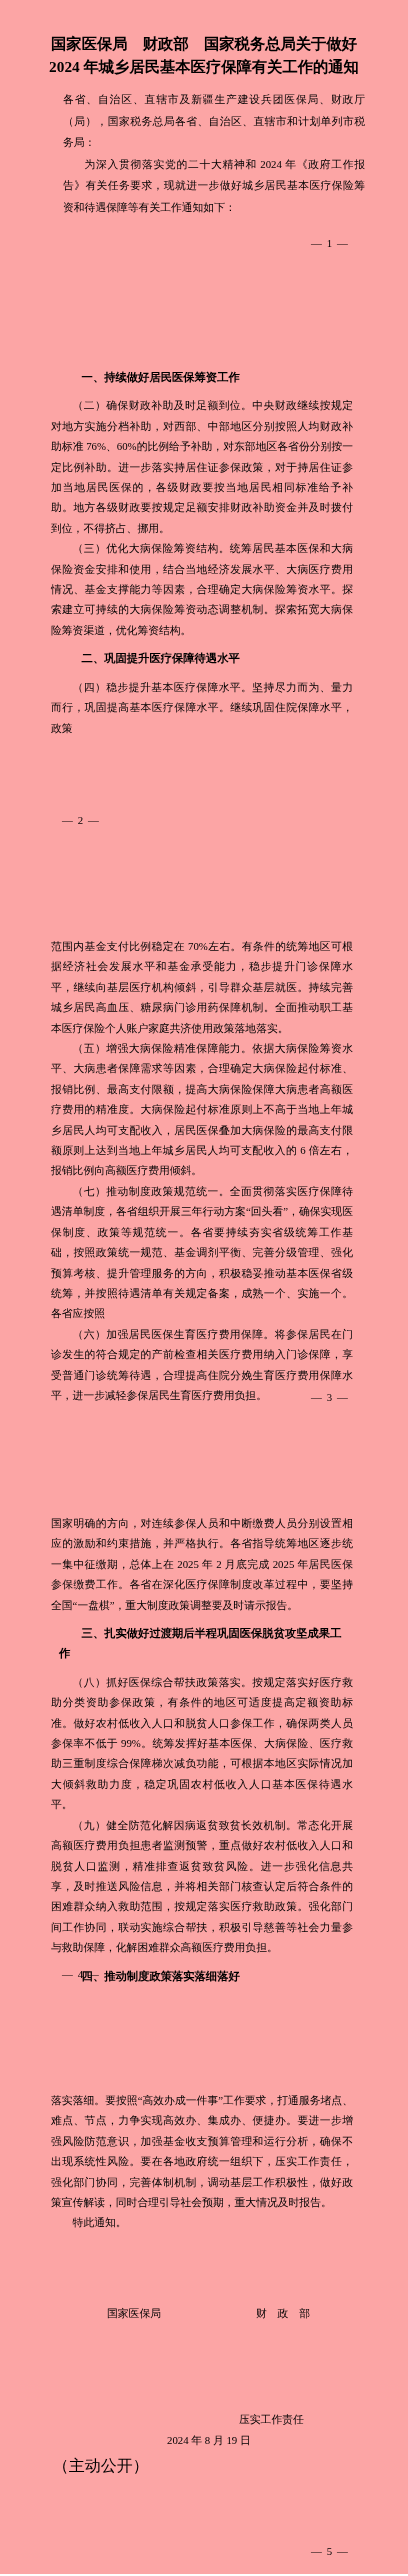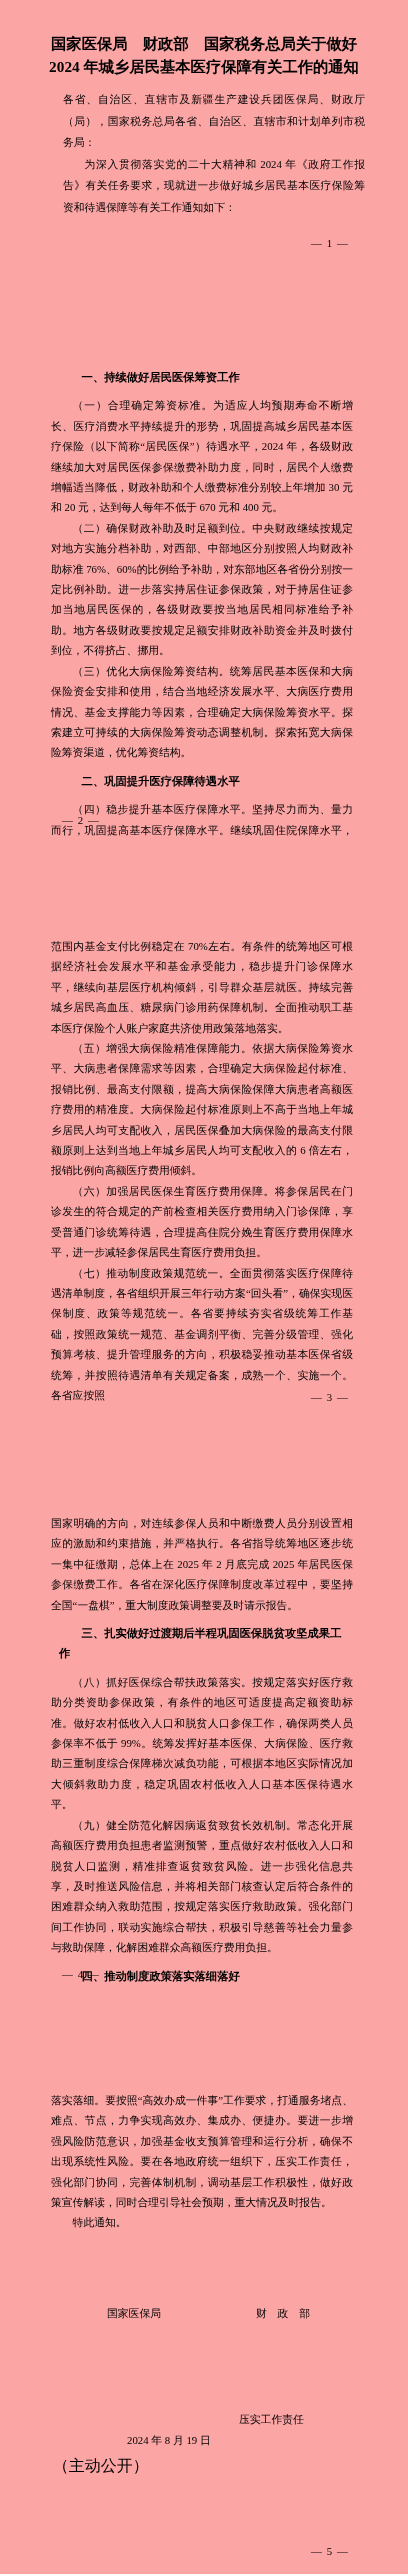--- a/index.html
+++ b/index.html
@@ -27,55 +27,54 @@
 
   .page-num{position:absolute;bottom:17px;font-size:10.8px;line-height:11.3px;
     letter-spacing:1.1px;white-space:nowrap;}
   .pn-right{right:59px;}
   .pn-left{left:62px;}
 
   .sig-row{position:relative;height:20.4px;margin-top:70px;font-size:10.8px;line-height:20.4px;text-decoration:underline;}
   .sig-left{position:absolute;left:56px;white-space:nowrap;}
   .sig-right{position:absolute;left:205px;white-space:nowrap;}
   p.signer-single{margin:86px 0 0 188px;font-size:10.8px;line-height:20.4px;}
-  p.date-line{margin:0 0 0 76px;font-size:10.8px;line-height:20.4px;}
+  p.date-line{margin:0 0 0 116px;font-size:10.8px;line-height:20.4px;}
   p.disclosure{margin:5.7px 0 0 1.7px;font-size:16px;line-height:20.4px;}
 </style>
 </head>
 <body>
 
 <main id="doc">
     <section class="page first">
       <header class="doc-title">
         <div>国家医保局　财政部　国家税务总局关于做好</div>
         <div>2024 年城乡居民基本医疗保障有关工作的通知</div>
       </header>
       <div class="content">
         <p class="para">各省、自治区、直辖市及新疆生产建设兵团医保局、财政厅（局），国家税务总局各省、自治区、直辖市和计划单列市税务局：</p>
         <p class="para indent">为深入贯彻落实党的二十大精神和 2024 年《政府工作报告》有关任务要求，现就进一步做好城乡居民基本医疗保险筹资和待遇保障等有关工作通知如下：</p>
       </div>
       <span class="page-num pn-right">— 1 —</span>
     </section>
     <section class="page full">
       <div class="content">
         <h2 class="heading">一、持续做好居民医保筹资工作</h2>
-        <p class="para indent">（一）合理确定筹资标准。为适应人均预期寿命不断增长、医疗消费水平持续提升的形势，巩固提高城乡居民基本医疗保险（以下简称“居民医保”）待遇水平，2024 年，各级财政继续加大对居民医保参保缴费补助力度，同时，居民个人缴费增幅适当降低，财政补助和个人缴费标准分别较上年增加 30 元和 20 元，达到每人每年不低于 670 元和 400 元。</p>
         <p class="para indent">（二）确保财政补助及时足额到位。中央财政继续按规定对地方实施分档补助，对西部、中部地区分别按照人均财政补助标准 76%、60%的比例给予补助，对东部地区各省份分别按一定比例补助。进一步落实持居住证参保政策，对于持居住证参加当地居民医保的，各级财政要按当地居民相同标准给予补助。地方各级财政要按规定足额安排财政补助资金并及时拨付到位，不得挤占、挪用。</p>
         <p class="para indent">（三）优化大病保险筹资结构。统筹居民基本医保和大病保险资金安排和使用，结合当地经济发展水平、大病医疗费用情况、基金支撑能力等因素，合理确定大病保险筹资水平。探索建立可持续的大病保险筹资动态调整机制。探索拓宽大病保险筹资渠道，优化筹资结构。</p>
         <h2 class="heading">二、巩固提升医疗保障待遇水平</h2>
         <p class="para indent">（四）稳步提升基本医疗保障水平。坚持尽力而为、量力而行，巩固提高基本医疗保障水平。继续巩固住院保障水平，政策</p>
       </div>
       <span class="page-num pn-left">— 2 —</span>
     </section>
     <section class="page full">
       <div class="content">
         <p class="para">范围内基金支付比例稳定在 70%左右。有条件的统筹地区可根据经济社会发展水平和基金承受能力，稳步提升门诊保障水平，继续向基层医疗机构倾斜，引导群众基层就医。持续完善城乡居民高血压、糖尿病门诊用药保障机制。全面推动职工基本医疗保险个人账户家庭共济使用政策落地落实。</p>
         <p class="para indent">（五）增强大病保险精准保障能力。依据大病保险筹资水平、大病患者保障需求等因素，合理确定大病保险起付标准、报销比例、最高支付限额，提高大病保险保障大病患者高额医疗费用的精准度。大病保险起付标准原则上不高于当地上年城乡居民人均可支配收入，居民医保叠加大病保险的最高支付限额原则上达到当地上年城乡居民人均可支配收入的 6 倍左右，报销比例向高额医疗费用倾斜。</p>
+        <p class="para indent">（七）推动制度政策规范统一。全面贯彻落实医疗保障待遇清单制度，各省组织开展三年行动方案“回头看”，确保实现医保制度、政策等规范统一。各省要持续夯实省级统筹工作基础，按照政策统一规范、基金调剂平衡、完善分级管理、强化预算考核、提升管理服务的方向，积极稳妥推动基本医保省级统筹，并按照待遇清单有关规定备案，成熟一个、实施一个。各省应按照</p>
         <p class="para indent">（六）加强居民医保生育医疗费用保障。将参保居民在门诊发生的符合规定的产前检查相关医疗费用纳入门诊保障，享受普通门诊统筹待遇，合理提高住院分娩生育医疗费用保障水平，进一步减轻参保居民生育医疗费用负担。</p>
-        <p class="para indent">（七）推动制度政策规范统一。全面贯彻落实医疗保障待遇清单制度，各省组织开展三年行动方案“回头看”，确保实现医保制度、政策等规范统一。各省要持续夯实省级统筹工作基础，按照政策统一规范、基金调剂平衡、完善分级管理、强化预算考核、提升管理服务的方向，积极稳妥推动基本医保省级统筹，并按照待遇清单有关规定备案，成熟一个、实施一个。各省应按照</p>
       </div>
       <span class="page-num pn-right">— 3 —</span>
     </section>
     <section class="page full">
       <div class="content">
         <p class="para">国家明确的方向，对连续参保人员和中断缴费人员分别设置相应的激励和约束措施，并严格执行。各省指导统筹地区逐步统一集中征缴期，总体上在 2025 年 2 月底完成 2025 年居民医保参保缴费工作。各省在深化医疗保障制度改革过程中，要坚持全国“一盘棋”，重大制度政策调整要及时请示报告。</p>
         <h2 class="heading">三、扎实做好过渡期后半程巩固医保脱贫攻坚成果工作</h2>
         <p class="para indent">（八）抓好医保综合帮扶政策落实。按规定落实好医疗救助分类资助参保政策，有条件的地区可适度提高定额资助标准。做好农村低收入人口和脱贫人口参保工作，确保两类人员参保率不低于 99%。统筹发挥好基本医保、大病保险、医疗救助三重制度综合保障梯次减负功能，可根据本地区实际情况加大倾斜救助力度，稳定巩固农村低收入人口基本医保待遇水平。</p>
         <p class="para indent">（九）健全防范化解因病返贫致贫长效机制。常态化开展高额医疗费用负担患者监测预警，重点做好农村低收入人口和脱贫人口监测，精准排查返贫致贫风险。进一步强化信息共享，及时推送风险信息，并将相关部门核查认定后符合条件的困难群众纳入救助范围，按规定落实医疗救助政策。强化部门间工作协同，联动实施综合帮扶，积极引导慈善等社会力量参与救助保障，化解困难群众高额医疗费用负担。</p>
         <h2 class="heading">四、推动制度政策落实落细落好</h2>

